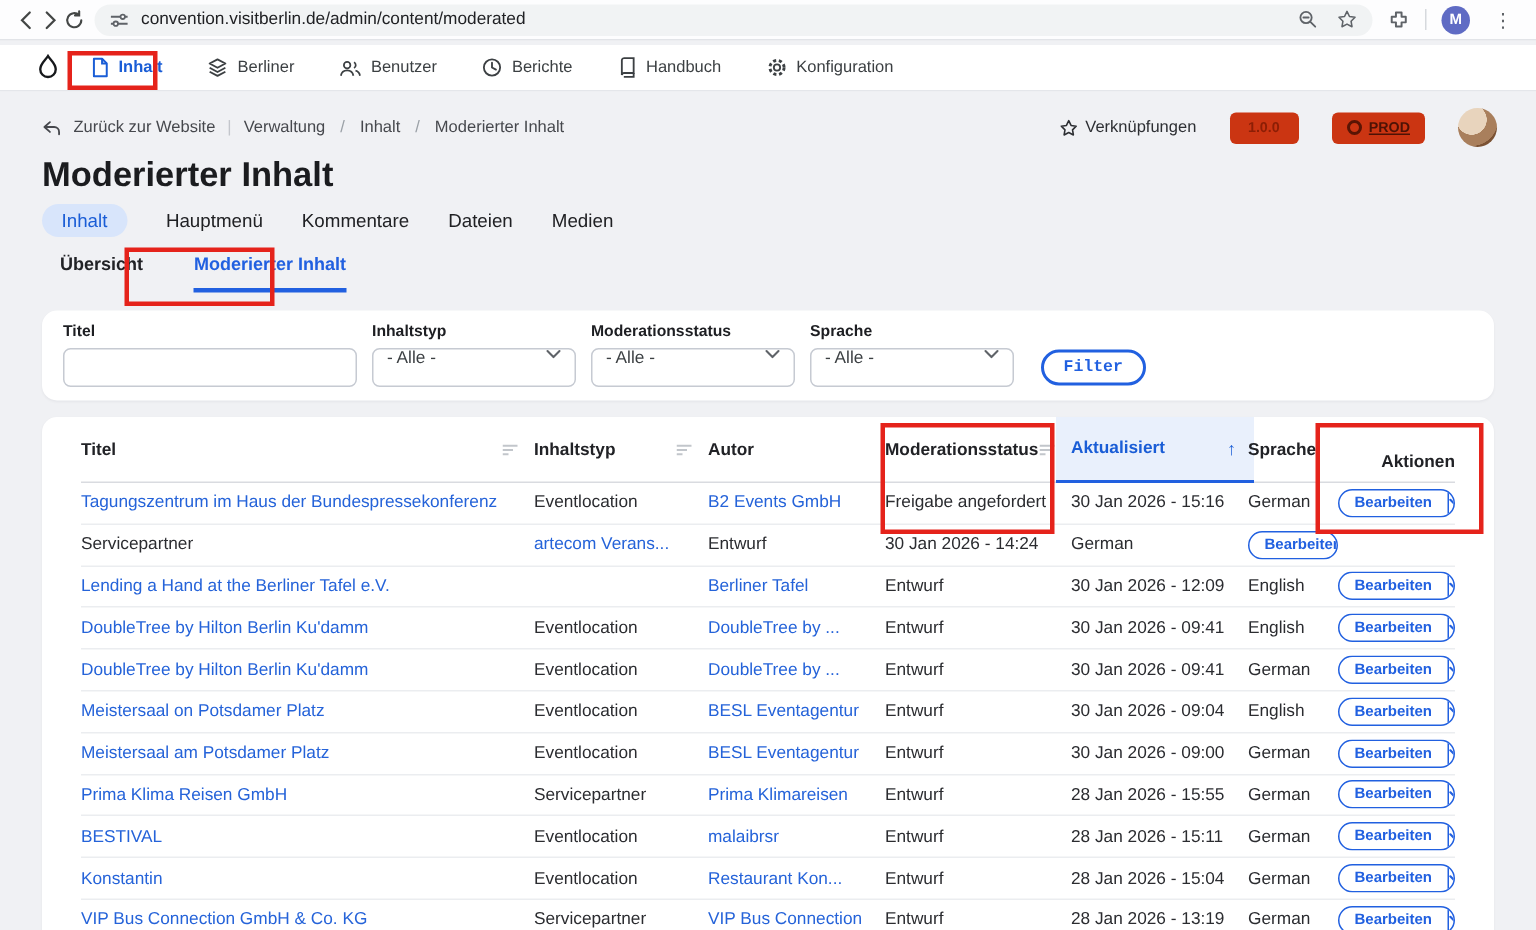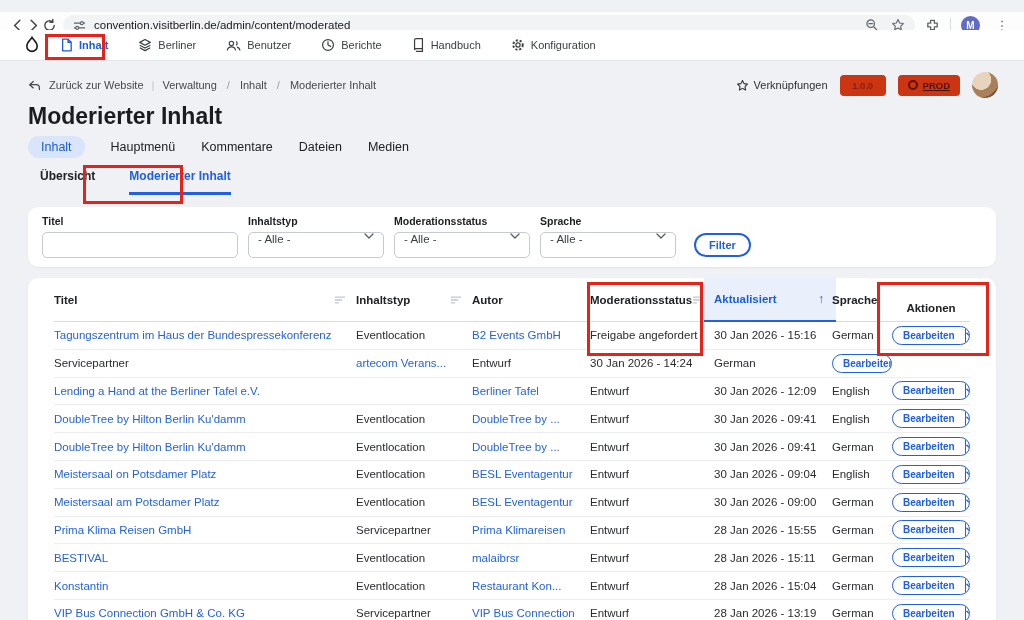--- a/index.html
+++ b/index.html
@@ -2,21 +2,21 @@
 <html><head>
 <meta charset="utf-8">
 <style>
   * { box-sizing: border-box; margin: 0; padding: 0; }
   html,body { width:1024px; height:620px; overflow:hidden; }
   body { font-family:"Liberation Sans", sans-serif; background:#f0f1f4; position:relative; }
   svg { display:block; }
 
   
   #chrome { position:absolute; top:0; left:0; width:1024px; height:27px; background:#fdfdfe;
-            border-bottom:1px solid #e2e4e8; display:flex; align-items:center; padding:0 10px;margin-top:12px; }
+            border-bottom:1px solid #e2e4e8; display:flex; align-items:center; padding:0 10px; }
   .nav-ic { width:24px; height:24px; display:flex; align-items:center; justify-content:center;
             color:#444746; font-size:15px; cursor:pointer; }
   #url-pill { flex:0 0 auto; width:852px; height:21px; background:#f1f3f4; border-radius:11px;
               margin-left:6px; display:flex; align-items:center; padding:0 10px; }
   #url-text { font-size:11.5px; color:#202124; margin-left:8px; flex:1; }
   .pill-right { display:flex; align-items:center; gap:12px; }
   .chrome-right { display:flex; align-items:center; gap:10px; margin-left:10px; }
   .vsep { width:1px; height:14px; background:#d6d9dd; }
   #chrome-avatar { width:19px; height:19px; border-radius:50%; background:#5f6bc4; color:#fff;
                    font-size:10px; font-weight:700; display:flex; align-items:center; justify-content:center; }
@@ -34,21 +34,21 @@
   
   #page { position:absolute; top:61px; left:0; width:1024px; height:396px; background:#f0f1f4; }
 
   
   #crumb-row { position:absolute; top:11px; left:28px; right:26px; height:26px;
                display:flex; align-items:center; }
   .crumb-left { display:flex; align-items:center; gap:8px; font-size:11px; color:#46484d; flex:1; }
   .crumb-sep { color:#c3c6cc; }
   .crumb-slash { color:#9aa0a6; margin:0 2px; }
   .crumb-link { color:#46484d; cursor:pointer; }
-  .crumb-right { display:flex; align-items:center; gap:12px; }
+  .crumb-right { display:flex; align-items:center; gap:22px; }
   .shortcut { display:flex; align-items:center; gap:5px; font-size:11px; color:#2d2f33; cursor:pointer; }
   .badge { height:21px; border-radius:4px; background:#cb3512; display:flex; align-items:center;
            justify-content:center; padding:0 10px; font-size:9.5px; font-weight:700;text-align:right; }
   .badge.version { color:#8c1e05; min-width:46px; }
   .badge.env { color:#4d1205; gap:5px;text-decoration:underline; }
   .env-dot { width:10px; height:10px; border-radius:50%; border:2.5px solid #5a1404; }
   #user-avatar { width:26px; height:26px; border-radius:50%; cursor:pointer;
                  background:radial-gradient(circle at 35% 30%, #e8d4bd 0 40%, #a97f5c 41% 70%, #7b5233 71%); }
 
   
@@ -66,34 +66,34 @@
                  display:flex; align-items:flex-end; gap:10px; }
   .ffield { display:flex; flex-direction:column; gap:5px; }
   .flabel { font-size:10.5px; font-weight:700; color:#1d1e22; }
   .finput { width:196px; height:26px; border:1px solid #c6cad2; border-radius:5px; background:#fff;
             font-size:11.5px; padding:0 8px; font-family:"Liberation Sans",sans-serif; }
   .fselect { width:136px; height:26px; border:1px solid #c6cad2; border-radius:5px; background:#fff;
              display:flex; align-items:flex-start; justify-content:space-between; padding:0 9px;
              font-size:11.5px; color:#3c4043; cursor:pointer; }
   .filter-btn { height:24px; margin:0 0 1px 8px; padding:0 13px; border:2px solid #2160e0; border-radius:13px;
                 background:#fff; color:#2160e0; font-size:11px; font-weight:700; cursor:pointer;
-                font-family:Liberation Sans, sans-serif; }
+                font-family:Liberation Mono, monospace; }
 
   
   #table-card { position:absolute; top:217px; left:28px; width:968px; height:420px; background:#fff;
                 border-radius:10px 10px 0 0; box-shadow:0 1px 2px rgba(20,20,40,.05); padding:0 26px; }
   .thead, .trow { display:grid; grid-template-columns:302px 116px 118px 124px 118px 60px 1fr;
                   align-items:center; }
   .thead { height:44px; border-bottom:1px solid #d9dbe0; font-size:11.5px; font-weight:700; color:#212226; }
   .th { display:flex; align-items:center; height:100%; }
   .th .sort-ic { margin-left:auto; margin-right:10px; opacity:.8; }
   .th.upd { background:#e9f0fc; border-bottom:2px solid #2160e0; margin:0 -4px 0 -10px; padding-left:10px;
             color:#1a5dd6; height:44px; }
   .th.upd .arrow { margin-left:auto; margin-right:12px; color:#1a5dd6; font-size:12px; font-weight:400; }
-  .th.right { justify-content:center;margin-top:15px; }
+  .th.right { justify-content:flex-end;margin-top:15px; }
   .trow { height:27.8px; border-bottom:1px solid #ebedf0; font-size:11.5px; color:#2b2c30; }
   .trow a { color:#2563d9; text-decoration:none; cursor:pointer; white-space:nowrap; overflow:hidden;
             text-overflow:ellipsis; display:block; max-width:100%; padding-right:10px; }
   .c { white-space:nowrap; overflow:hidden; }
   .c.actions { display:flex; justify-content:flex-end; }
   .btn-split { display:flex; align-items:stretch; height:19px; border:1.5px solid #2160e0; border-radius:10px;
                overflow:hidden; cursor:pointer; background:#fff; }
   .btn-label { display:flex; align-items:center; padding:0 10px; font-size:10px; font-weight:700; color:#2160e0; }
   .btn-caret { display:flex; align-items:center; justify-content:center; width:21px;
                border-left:1.5px solid #2160e0; }

